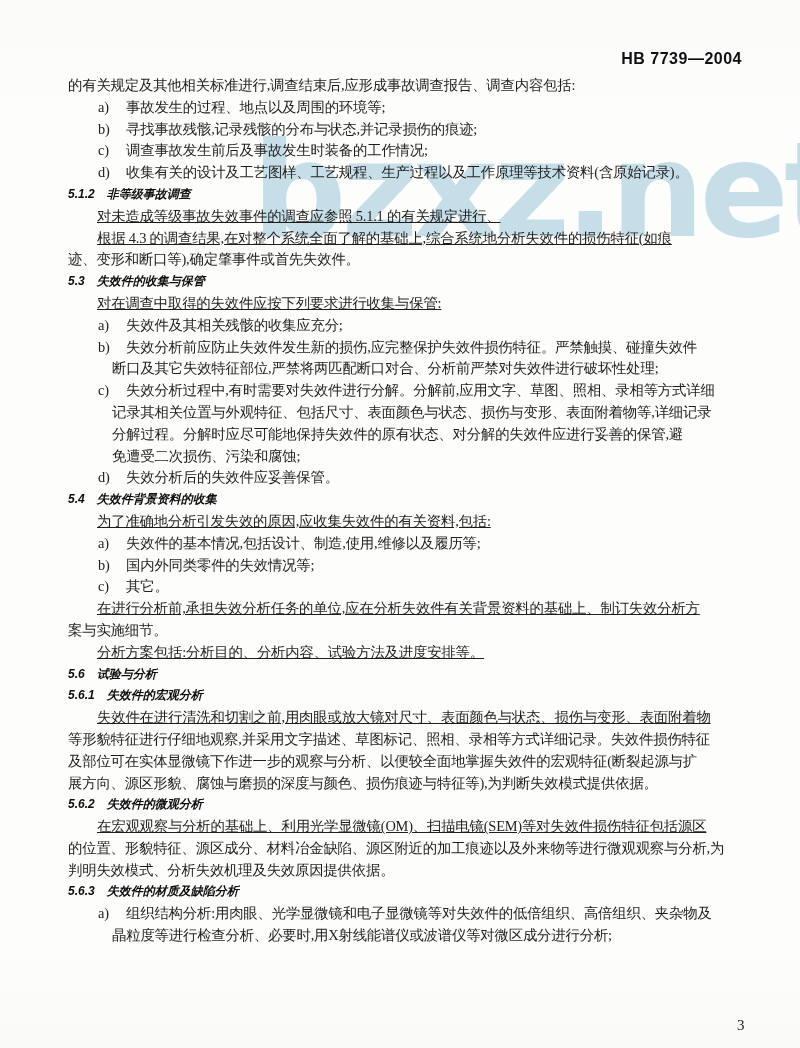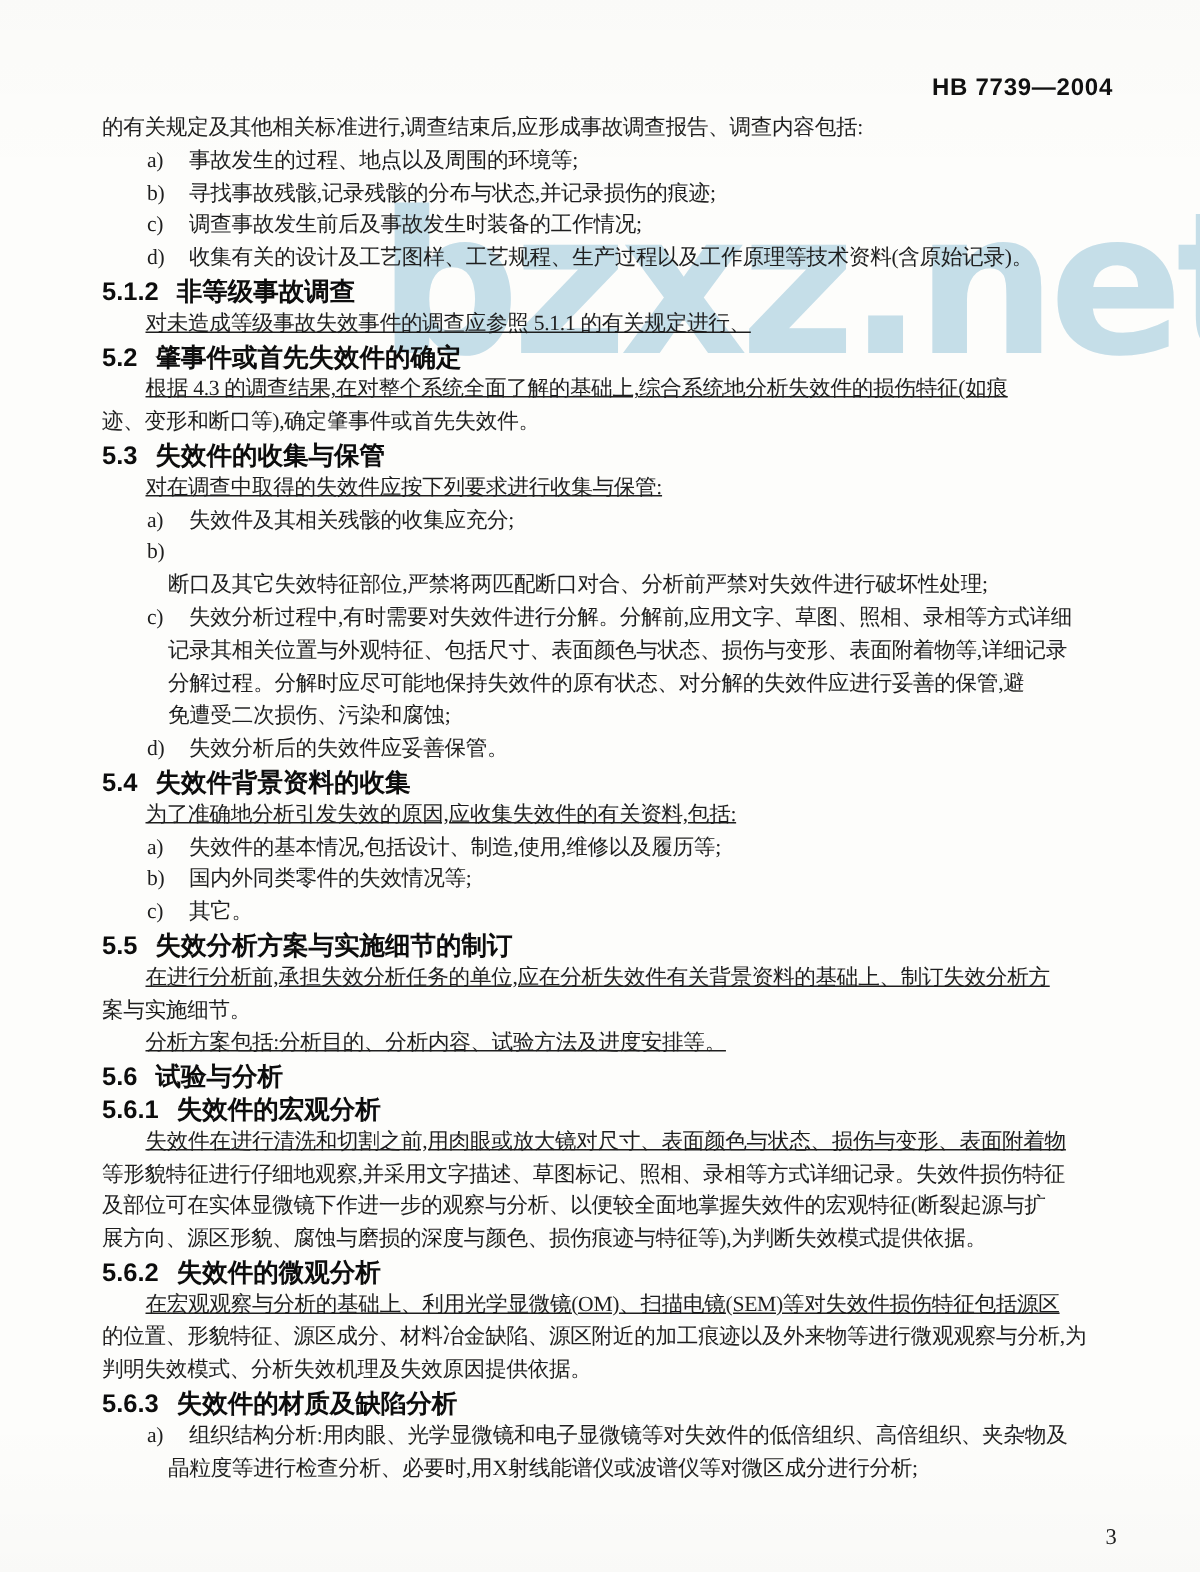--- a/index.html
+++ b/index.html
@@ -34,22 +34,22 @@
   }
   .body-text{
     position:absolute;top:75px;left:68px;width:678px;
     z-index:2;
     font-size:14.4px;letter-spacing:-0.2px;
   }
   .line{
     height:21.8px;line-height:21.8px;
     white-space:nowrap;
   }
-  .line.heading{font-weight:bold;font-size:17px;color:#0d0d0d;
-    font-family:"Liberation Sans","DejaVu Sans",sans-serif;letter-spacing:0;}
+  .line.heading{font-weight:bold;font-size:12px;color:#0d0d0d;
+    font-family:"Liberation Sans","DejaVu Sans",sans-serif;letter-spacing:0;font-style:italic;}
   .line.heading .secnum{margin-right:12px;}
   .line.indent{padding-left:29px;text-decoration:underline;}
   .line.flush{padding-left:0;}
   .line.li{padding-left:58px;position:relative;}
   .line.li .marker{position:absolute;left:30px;top:0;}
   .line.licont{padding-left:44px;}
   .page-num{
     position:absolute;top:1017px;left:737px;
     font-size:15px;color:#222;z-index:2;
     font-family:"Liberation Serif","DejaVu Serif",serif;
@@ -64,39 +64,37 @@
   <div class="watermark">bzxz.net</div>
 
   <div class="body-text">
       <div class="line flush"><span>的有关规定及其他相关标准进行,调查结束后,应形成事故调查报告、调查内容包括:</span></div>
       <div class="line li"><span class="marker">a)</span><span>事故发生的过程、地点以及周围的环境等;</span></div>
       <div class="line li"><span class="marker">b)</span><span>寻找事故残骸,记录残骸的分布与状态,并记录损伤的痕迹;</span></div>
       <div class="line li"><span class="marker">c)</span><span>调查事故发生前后及事故发生时装备的工作情况;</span></div>
       <div class="line li"><span class="marker">d)</span><span>收集有关的设计及工艺图样、工艺规程、生产过程以及工作原理等技术资料(含原始记录)。</span></div>
       <div class="line heading"><span class="secnum">5.1.2</span><span>非等级事故调查</span></div>
       <div class="line indent"><span>对未造成等级事故失效事件的调查应参照 5.1.1 的有关规定进行、</span></div>
-      <div class="line heading"><span class="secnum">5.2</span><span>肇事件或首先失效件的确定</span></div>
       <div class="line indent"><span>根据 4.3 的调查结果,在对整个系统全面了解的基础上,综合系统地分析失效件的损伤特征(如痕</span></div>
       <div class="line flush"><span>迹、变形和断口等),确定肇事件或首先失效件。</span></div>
       <div class="line heading"><span class="secnum">5.3</span><span>失效件的收集与保管</span></div>
       <div class="line indent"><span>对在调查中取得的失效件应按下列要求进行收集与保管:</span></div>
       <div class="line li"><span class="marker">a)</span><span>失效件及其相关残骸的收集应充分;</span></div>
-      <div class="line li"><span class="marker">b)</span></div>
+      <div class="line li"><span class="marker">b)</span><span>失效分析前应防止失效件发生新的损伤,应完整保护失效件损伤特征。严禁触摸、碰撞失效件</span></div>
       <div class="line licont"><span>断口及其它失效特征部位,严禁将两匹配断口对合、分析前严禁对失效件进行破坏性处理;</span></div>
       <div class="line li"><span class="marker">c)</span><span>失效分析过程中,有时需要对失效件进行分解。分解前,应用文字、草图、照相、录相等方式详细</span></div>
       <div class="line licont"><span>记录其相关位置与外观特征、包括尺寸、表面颜色与状态、损伤与变形、表面附着物等,详细记录</span></div>
       <div class="line licont"><span>分解过程。分解时应尽可能地保持失效件的原有状态、对分解的失效件应进行妥善的保管,避</span></div>
       <div class="line licont"><span>免遭受二次损伤、污染和腐蚀;</span></div>
       <div class="line li"><span class="marker">d)</span><span>失效分析后的失效件应妥善保管。</span></div>
       <div class="line heading"><span class="secnum">5.4</span><span>失效件背景资料的收集</span></div>
       <div class="line indent"><span>为了准确地分析引发失效的原因,应收集失效件的有关资料,包括:</span></div>
       <div class="line li"><span class="marker">a)</span><span>失效件的基本情况,包括设计、制造,使用,维修以及履历等;</span></div>
       <div class="line li"><span class="marker">b)</span><span>国内外同类零件的失效情况等;</span></div>
       <div class="line li"><span class="marker">c)</span><span>其它。</span></div>
-      <div class="line heading"><span class="secnum">5.5</span><span>失效分析方案与实施细节的制订</span></div>
       <div class="line indent"><span>在进行分析前,承担失效分析任务的单位,应在分析失效件有关背景资料的基础上、制订失效分析方</span></div>
       <div class="line flush"><span>案与实施细节。</span></div>
       <div class="line indent"><span>分析方案包括:分析目的、分析内容、试验方法及进度安排等。</span></div>
       <div class="line heading"><span class="secnum">5.6</span><span>试验与分析</span></div>
       <div class="line heading"><span class="secnum">5.6.1</span><span>失效件的宏观分析</span></div>
       <div class="line indent"><span>失效件在进行清洗和切割之前,用肉眼或放大镜对尺寸、表面颜色与状态、损伤与变形、表面附着物</span></div>
       <div class="line flush"><span>等形貌特征进行仔细地观察,并采用文字描述、草图标记、照相、录相等方式详细记录。失效件损伤特征</span></div>
       <div class="line flush"><span>及部位可在实体显微镜下作进一步的观察与分析、以便较全面地掌握失效件的宏观特征(断裂起源与扩</span></div>
       <div class="line flush"><span>展方向、源区形貌、腐蚀与磨损的深度与颜色、损伤痕迹与特征等),为判断失效模式提供依据。</span></div>
       <div class="line heading"><span class="secnum">5.6.2</span><span>失效件的微观分析</span></div>

